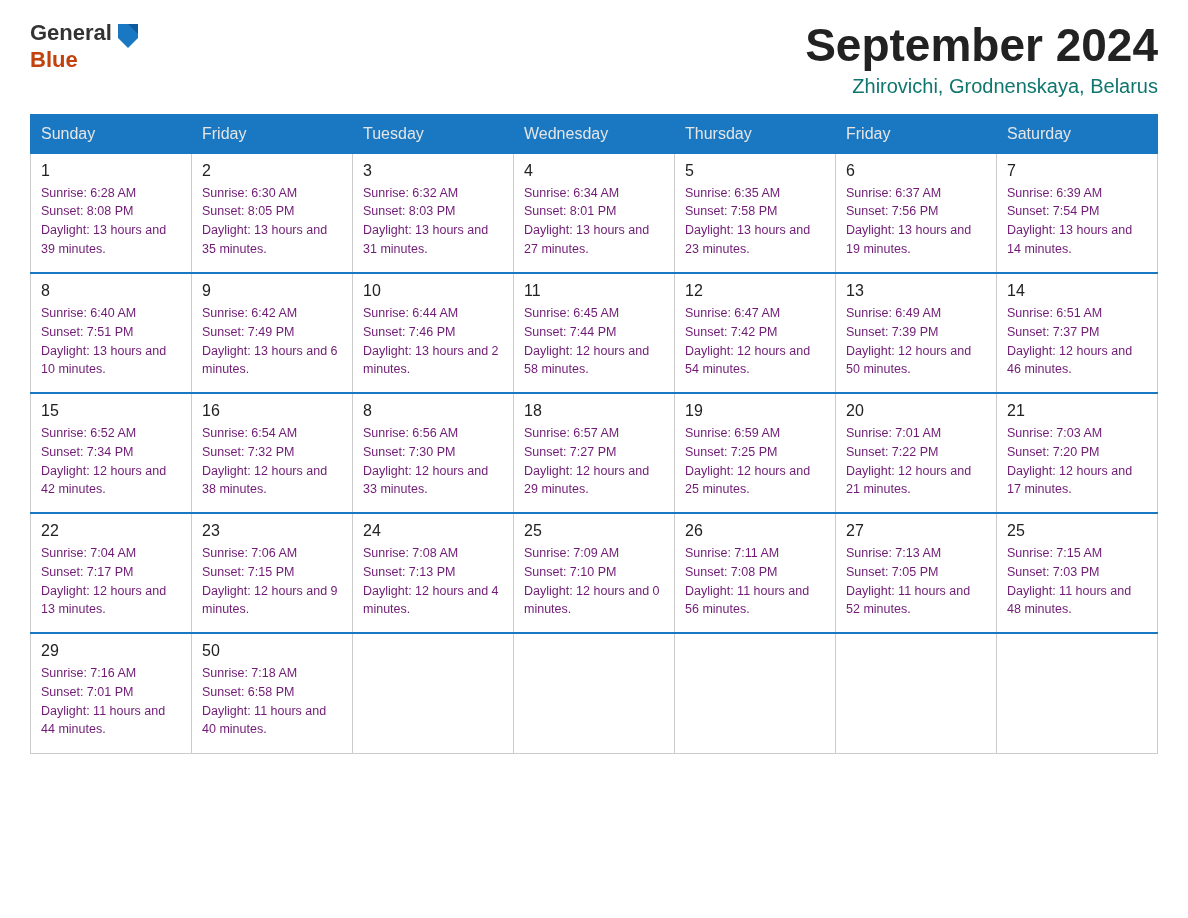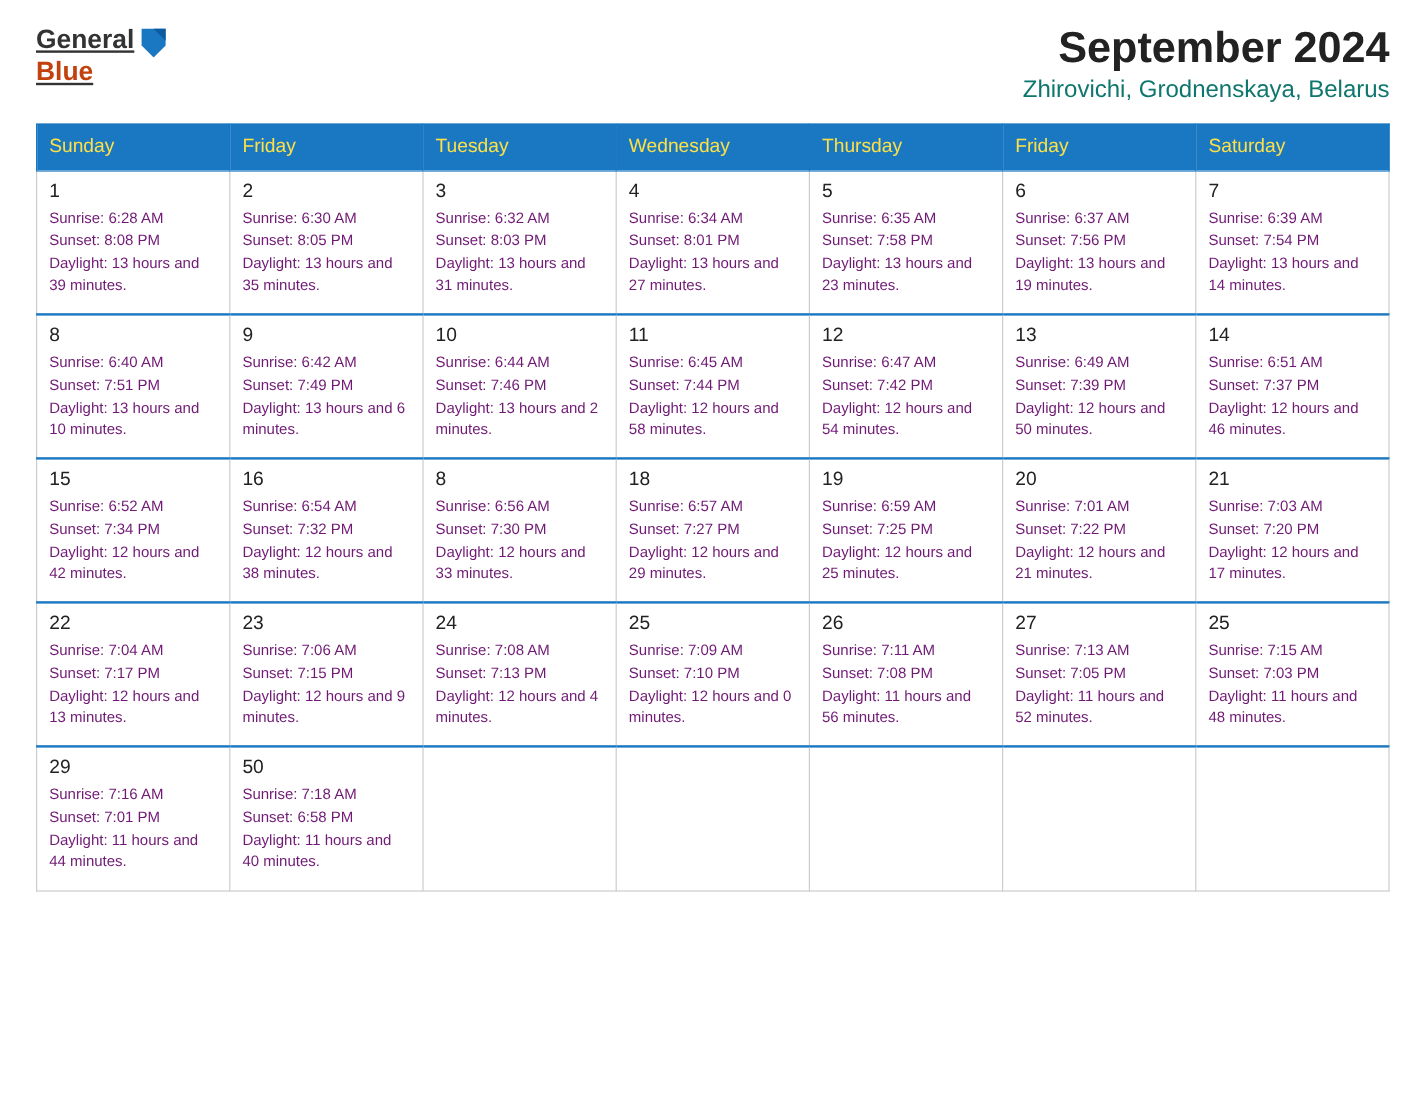--- a/index.html
+++ b/index.html
@@ -18,54 +18,53 @@
     }
     .logo-area {
       display: flex;
       align-items: center;
     }
     .logo-text {
       font-size: 22px;
       font-weight: bold;
       color: #333;
       line-height: 1.1;
-      text-decoration: underline;
     }
     .logo-text .blue {
       color: #c2410c;
     }
     .logo-icon {
       width: 28px;
       height: 28px;
       margin-left: 2px;
       display: inline-block;
       vertical-align: middle;
     }
     .title-area {
       text-align: right;
     }
     .month-title {
-      font-size: 36px;
+      font-size: 46px;
       font-weight: bold;
       color: #222;
       line-height: 1.1;
     }
     .location {
       font-size: 20px;
       color: #0f766e;
       margin-top: 4px;
     }
     table {
       width: 100%;
       border-collapse: collapse;
       table-layout: fixed;
     }
     thead tr th {
       background-color: #1a78c2;
-      color: #fde047;
+      color: #e5e5e5;
       font-size: 16px;
       font-weight: normal;
       padding: 10px 10px;
       text-align: left;
       border: 1px solid #1a78c2;
     }
     tbody tr td {
       vertical-align: top;
       padding: 8px 10px;
       border: 1px solid #ccc;

